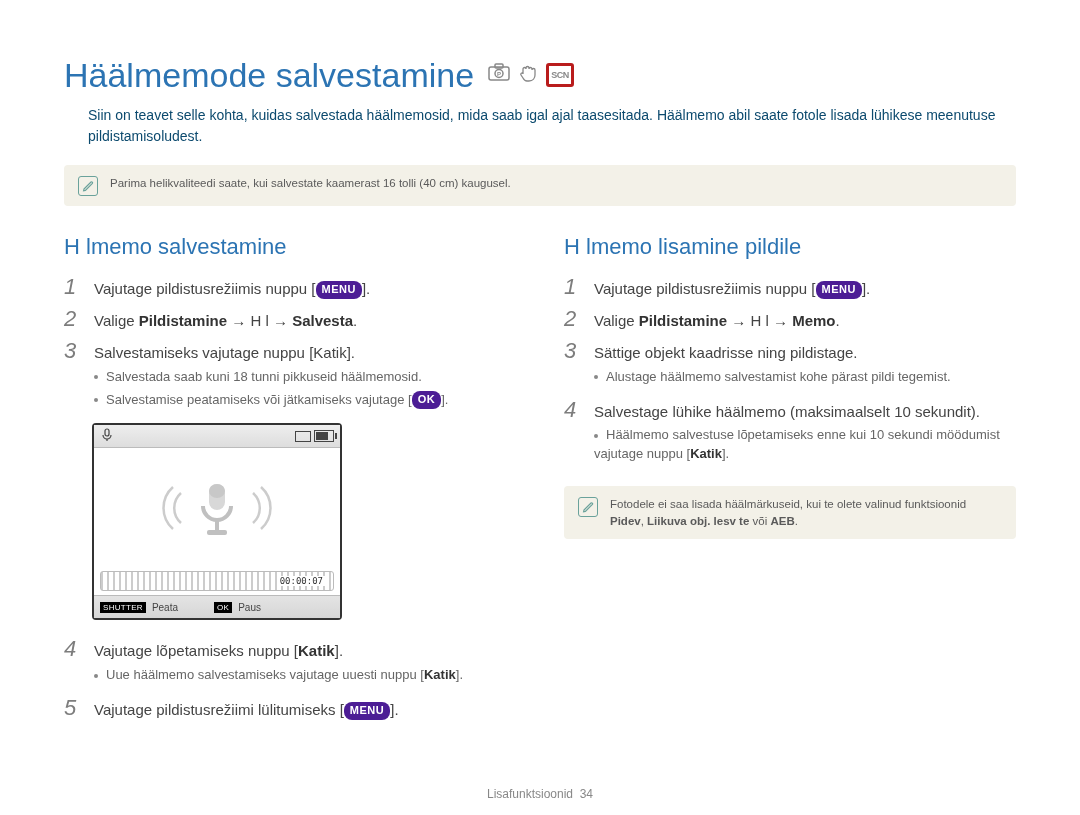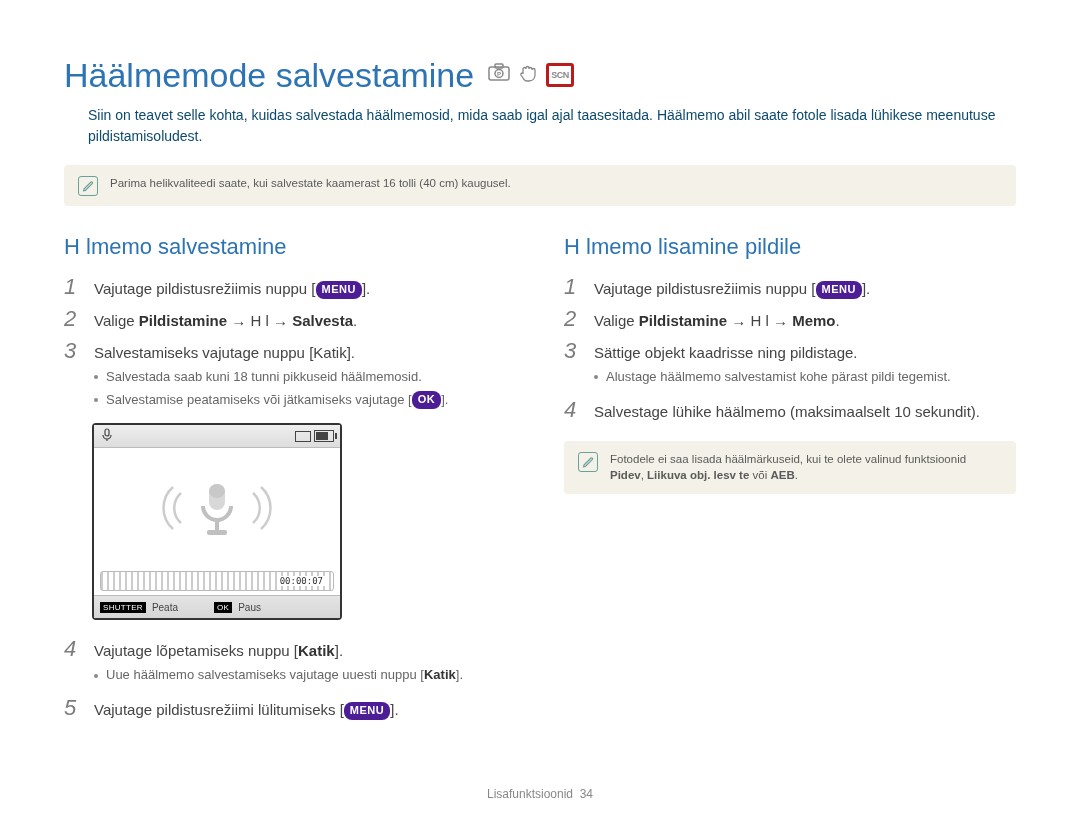--- a/index.html
+++ b/index.html
@@ -335,20 +335,21 @@
         <div class="step-body">
           <span>Sättige objekt kaadrisse ning pildistage.</span>
           <div class="sub"><span class="bullet"></span><span>Alustage häälmemo salvestamist kohe pärast pildi tegemist.</span></div>
         </div>
       </div>
 
       <div class="step">
         <div class="step-num">4</div>
         <div class="step-body">
           <span>Salvestage lühike häälmemo (maksimaalselt 10 sekundit).</span>
+          <div class="sub"><span class="bullet"></span><span>Häälmemo salvestuse lõpetamiseks enne kui 10 sekundi möödumist vajutage nuppu [</span><b>Katik</b><span>].</span></div>
         </div>
       </div>
 
       <div class="tip-banner" style="margin-top:18px">
         <span class="tip-icon">
           <svg width="12" height="12" viewBox="0 0 12 12">
               <path d="M2 9 L9 2 a1 1 0 0 1 1.4 1.4 L3.4 10.4 L1.6 10.8 z" fill="none" stroke="#6aa29b" stroke-width="1.2"></path>
             </svg>
         </span>
         <div class="tip-text">

